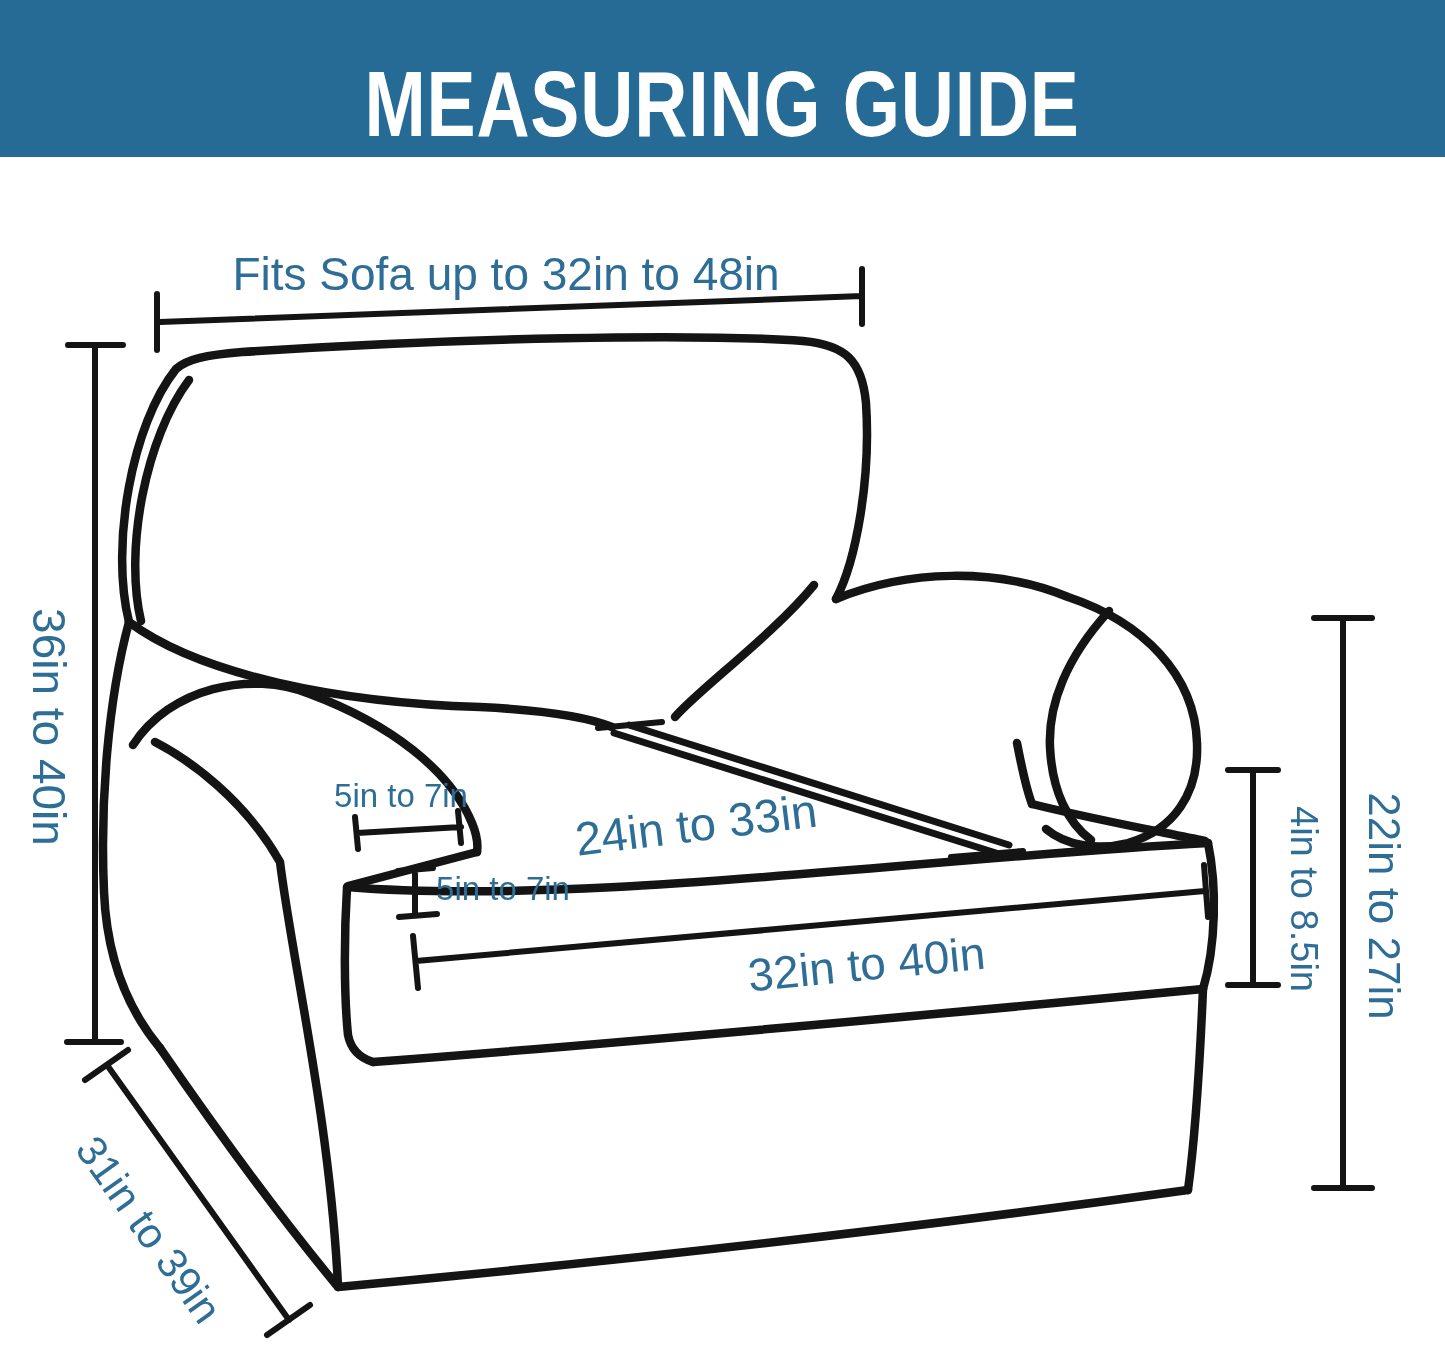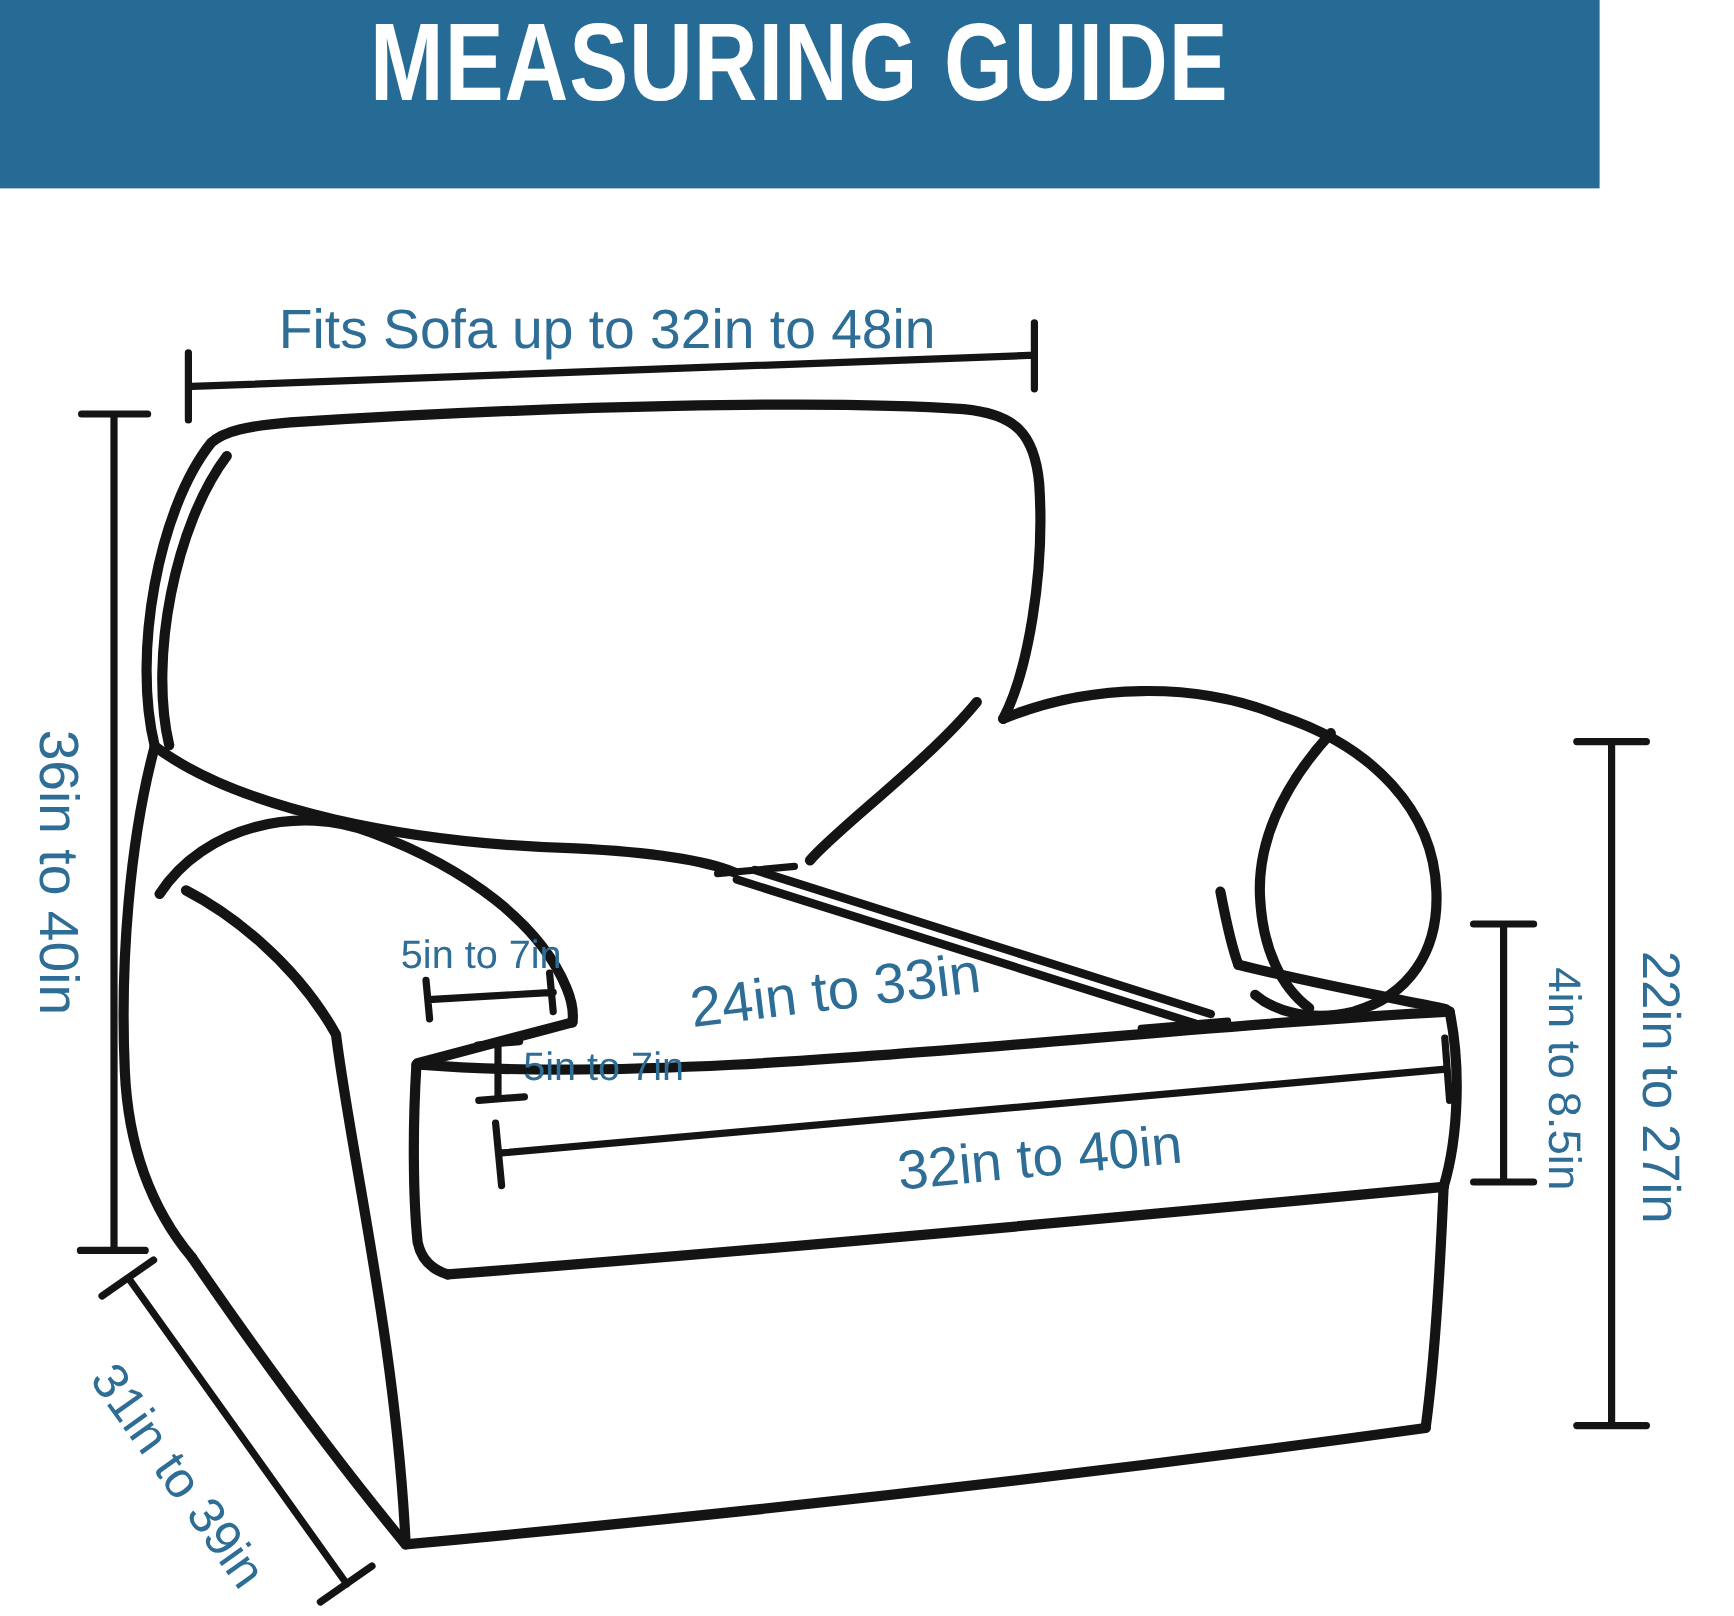--- a/index.html
+++ b/index.html
@@ -8,25 +8,25 @@
     background: #ffffff;
   }
   body {
     width: 1445px;
     height: 1347px;
     position: relative;
     font-family: "Liberation Sans", sans-serif;
     overflow: hidden;
   }
   .banner {
-    width: 1333px;
+    width: 1445px;
     height: 157px;
     background: var(--banner-bg, #256b96);
     display: flex;
-    align-items: flex-start;
+    align-items: flex-end;
     justify-content: center;
   }
   .banner h1 {
     margin: 0;
     color: var(--banner-fg, #ffffff);
     font-family: "Liberation Sans", sans-serif;
     font-weight: bold;
     font-size: 92px;
     letter-spacing: 1px;
     white-space: nowrap;

